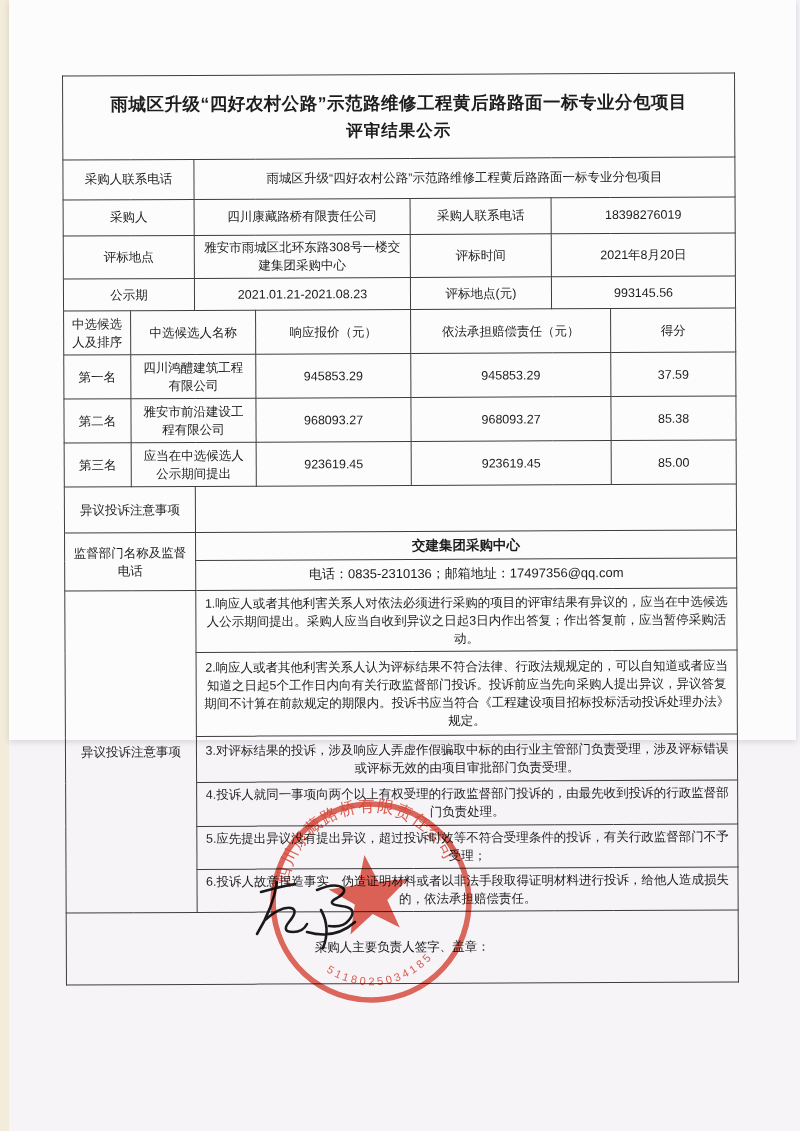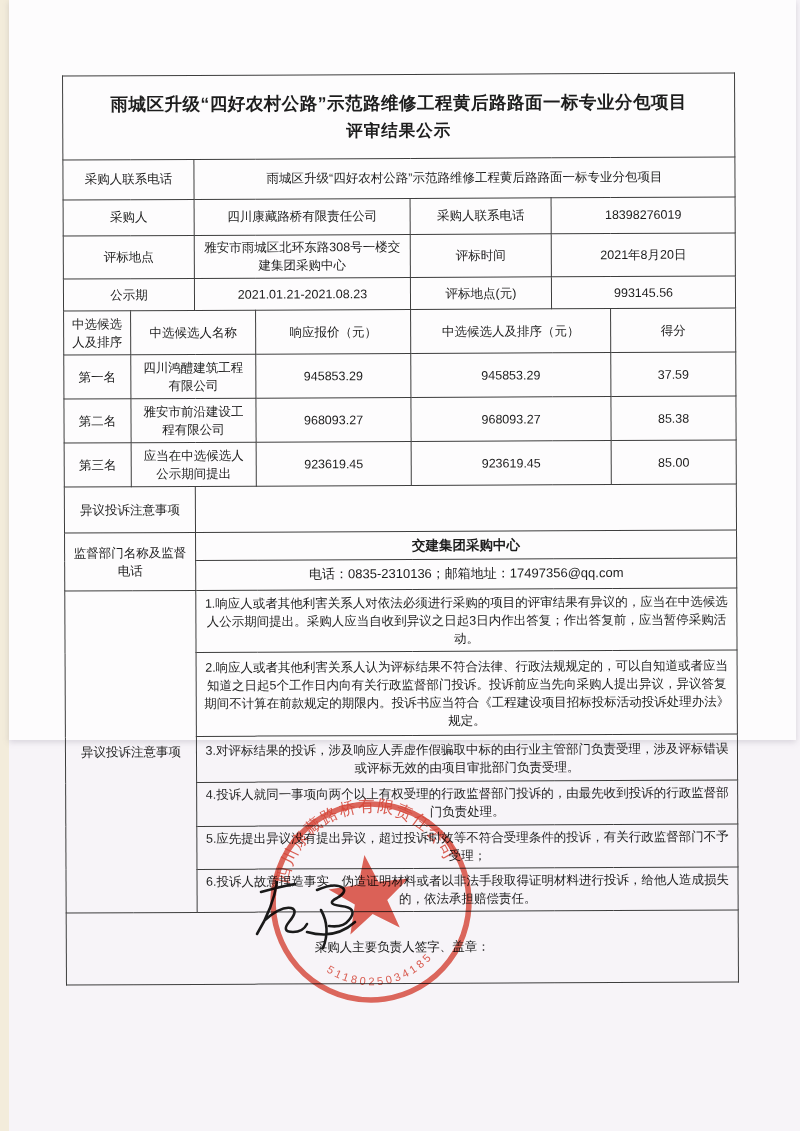--- a/index.html
+++ b/index.html
@@ -148,21 +148,21 @@
         <td colspan="2">公示期</td>
         <td colspan="2">2021.01.21-2021.08.23</td>
         <td>评标地点(元)</td>
         <td colspan="2">993145.56</td>
       </tr>
 
       <tr class="h-chead">
         <td>中选候选人及排序</td>
         <td colspan="2">中选候选人名称</td>
         <td>响应报价（元）</td>
-        <td colspan="2">中选候选人及排序（元）</td>
+        <td colspan="2">依法承担赔偿责任（元）</td>
         <td>得分</td>
       </tr>
 
       <tr class="h-cand">
         <td>第一名</td>
         <td colspan="2">四川鸿醴建筑工程有限公司</td>
         <td>945853.29</td>
         <td colspan="2">945853.29</td>
         <td>37.59</td>
       </tr>

